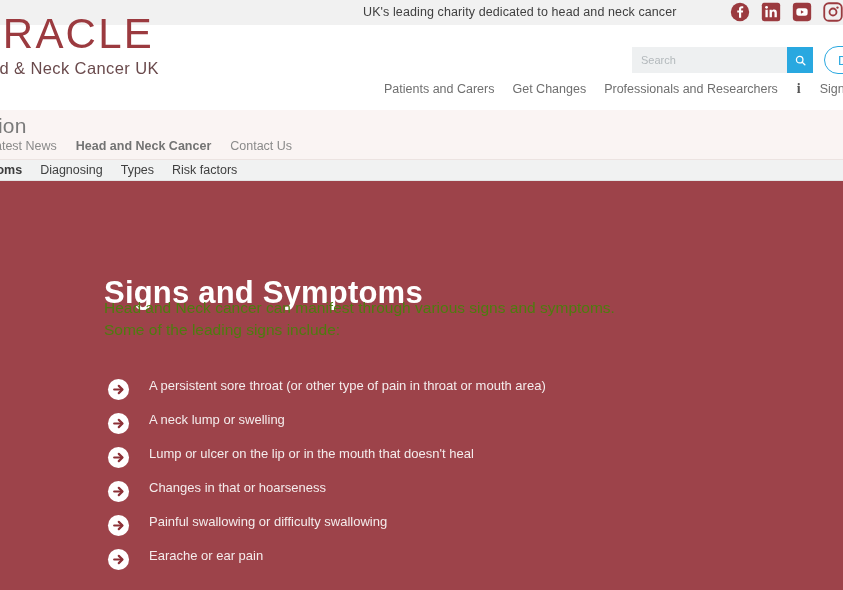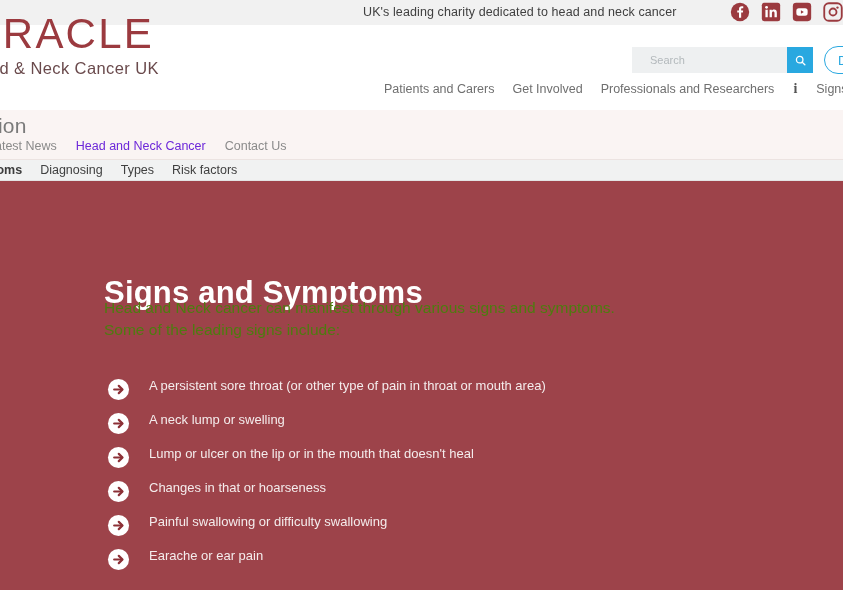--- a/index.html
+++ b/index.html
@@ -46,21 +46,21 @@
   }
 
   
   .search-wrap {
     position: absolute; left: 632px; top: 47px;
     display: flex; align-items: stretch; height: 26px;
   }
   .search-input {
     width: 155px; height: 26px; border: none; outline: none;
     background: #eef0f1; color: #9aa0a3;
-    font-size: 11px; padding: 0 18px;
+    font-size: 11px; padding: 0 9px;
     font-family: "Liberation Sans", sans-serif;
   }
   .search-input::placeholder { color: #b3b9bc; }
   .search-btn {
     width: 26px; height: 26px; border: none; cursor: pointer;
     background: #29a8e0; display: flex; align-items: center; justify-content: center;
   }
   .donate-btn {
     position: absolute; left: 824px; top: 46px;
     height: 28px; min-width: 40px; padding: 0 13px;
@@ -90,21 +90,21 @@
   .section-title {
     position: absolute; left: -20px; top: 114px;
     font-size: 21px; color: #7a7a7a; letter-spacing: .2px; white-space: nowrap;
   }
   .subnav {
     position: absolute; left: -12px; top: 139px;
     display: flex; align-items: center; gap: 19px;
     font-size: 12.5px; white-space: nowrap;
   }
   .subnav a { color: #8a8a8a; text-decoration: none; cursor: pointer; }
-  .subnav a.active { color: #6d28d9; font-weight: normal; }
+  .subnav a.active { color: #737373; font-weight: bold; }
 
   
   .tabstrip {
     position: absolute; left: 0; top: 160px; width: 843px; height: 21px;
     background: #f1f2f2; border-bottom: 1px solid #e2e4e4;
   }
   .tabs {
     position: absolute; left: -23px; top: 163px;
     display: flex; align-items: flex-start; gap: 18px;
     font-size: 12.5px; white-space: nowrap;
@@ -193,21 +193,21 @@
         <circle cx="10.5" cy="10.5" r="6" fill="none" stroke="#fff" stroke-width="2.4"></circle>
         <line x1="15" y1="15" x2="20" y2="20" stroke="#fff" stroke-width="2.6" stroke-linecap="round"></line>
       </svg>
     </button>
   </div>
 
   <button class="donate-btn">D</button>
 
   <nav class="mainnav">
     <a>Patients and Carers</a>
-    <a>Get Involved</a>
+    <a>Get Changes</a>
     <a>Professionals and Researchers</a>
     <span class="nav-info-icon">i</span>
     <a>Signs &amp; S</a>
   </nav>
 
   <div class="subband"></div>
   <div class="section-title">ation</div>
 
   <nav class="subnav">
     <a>Latest News</a>

